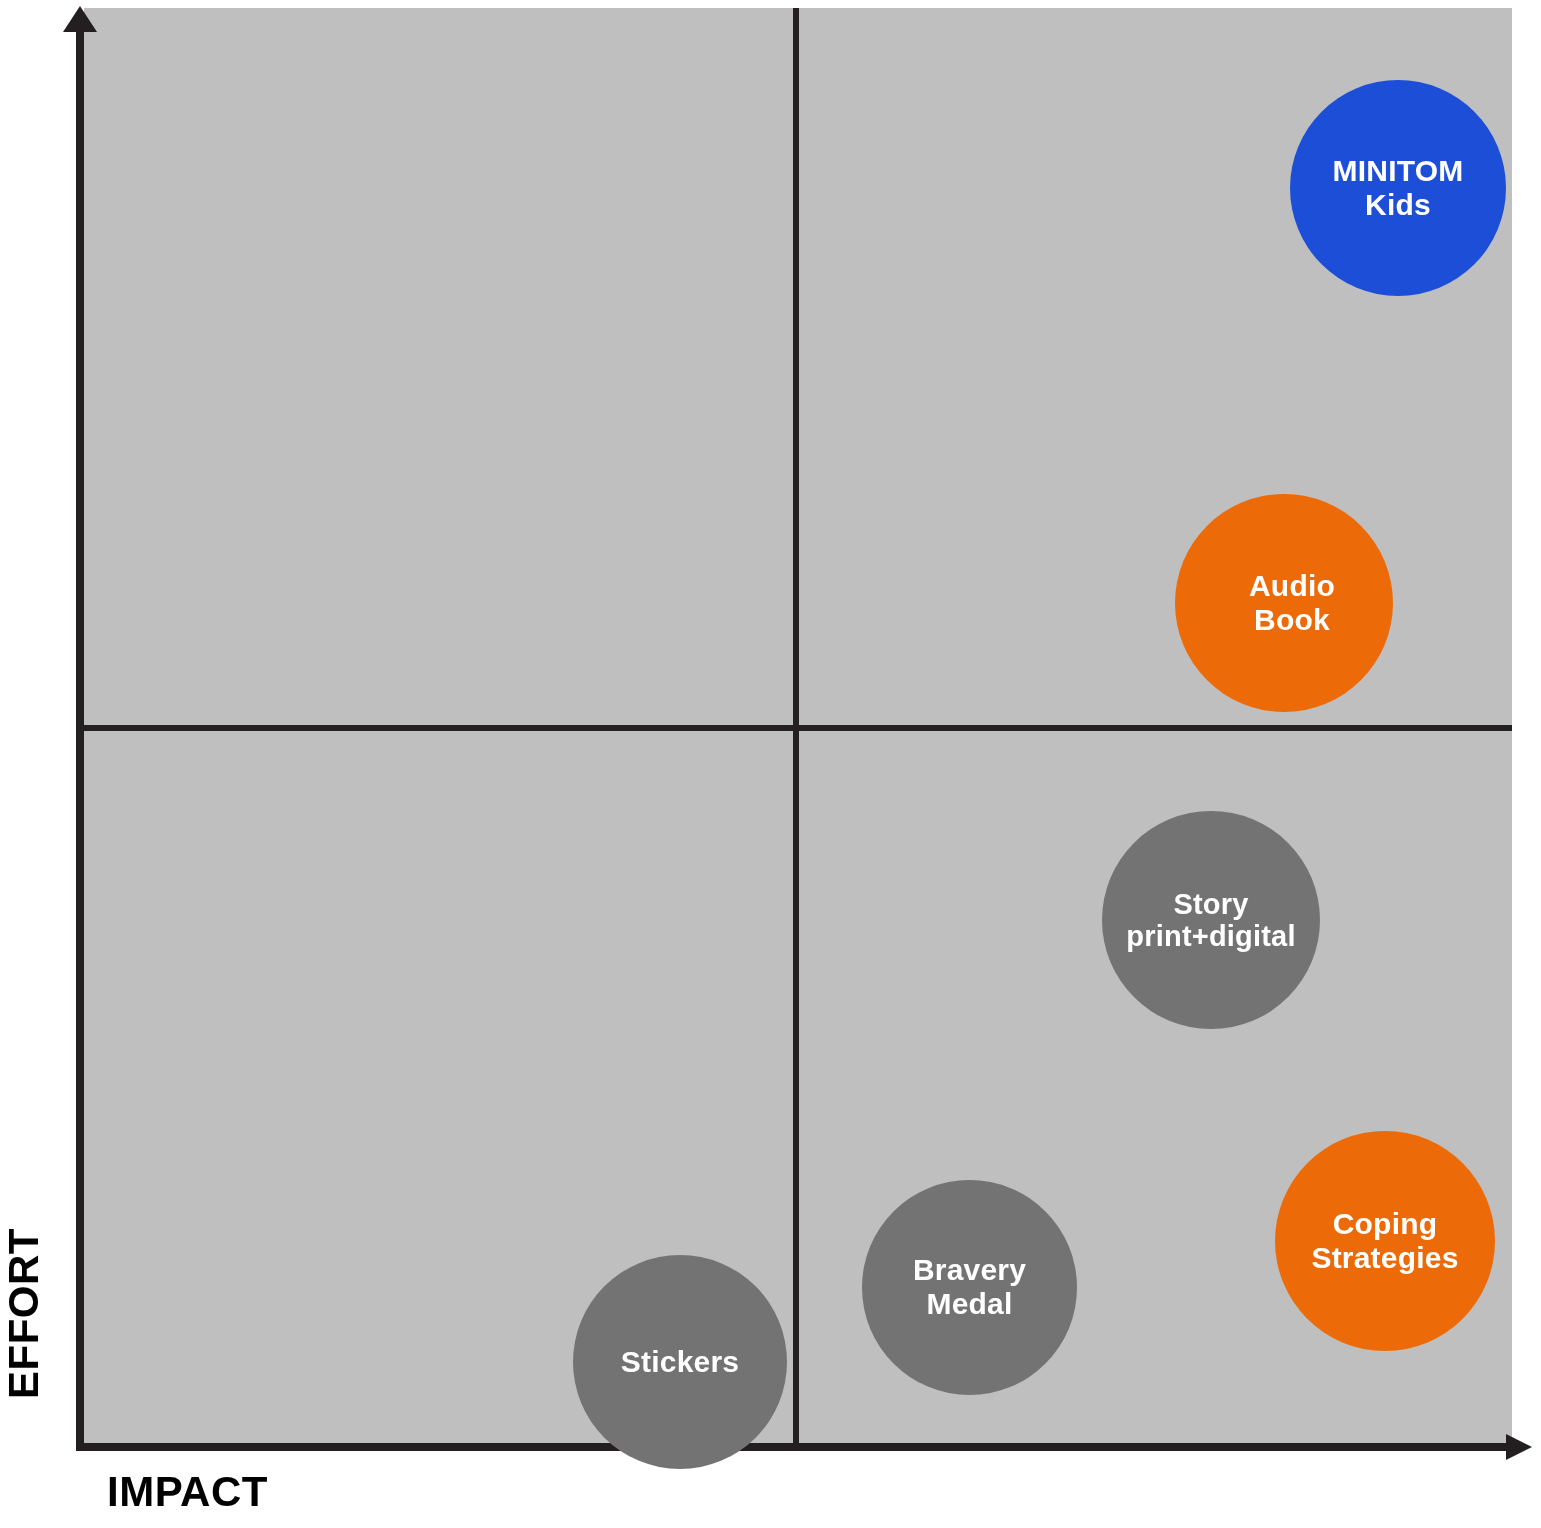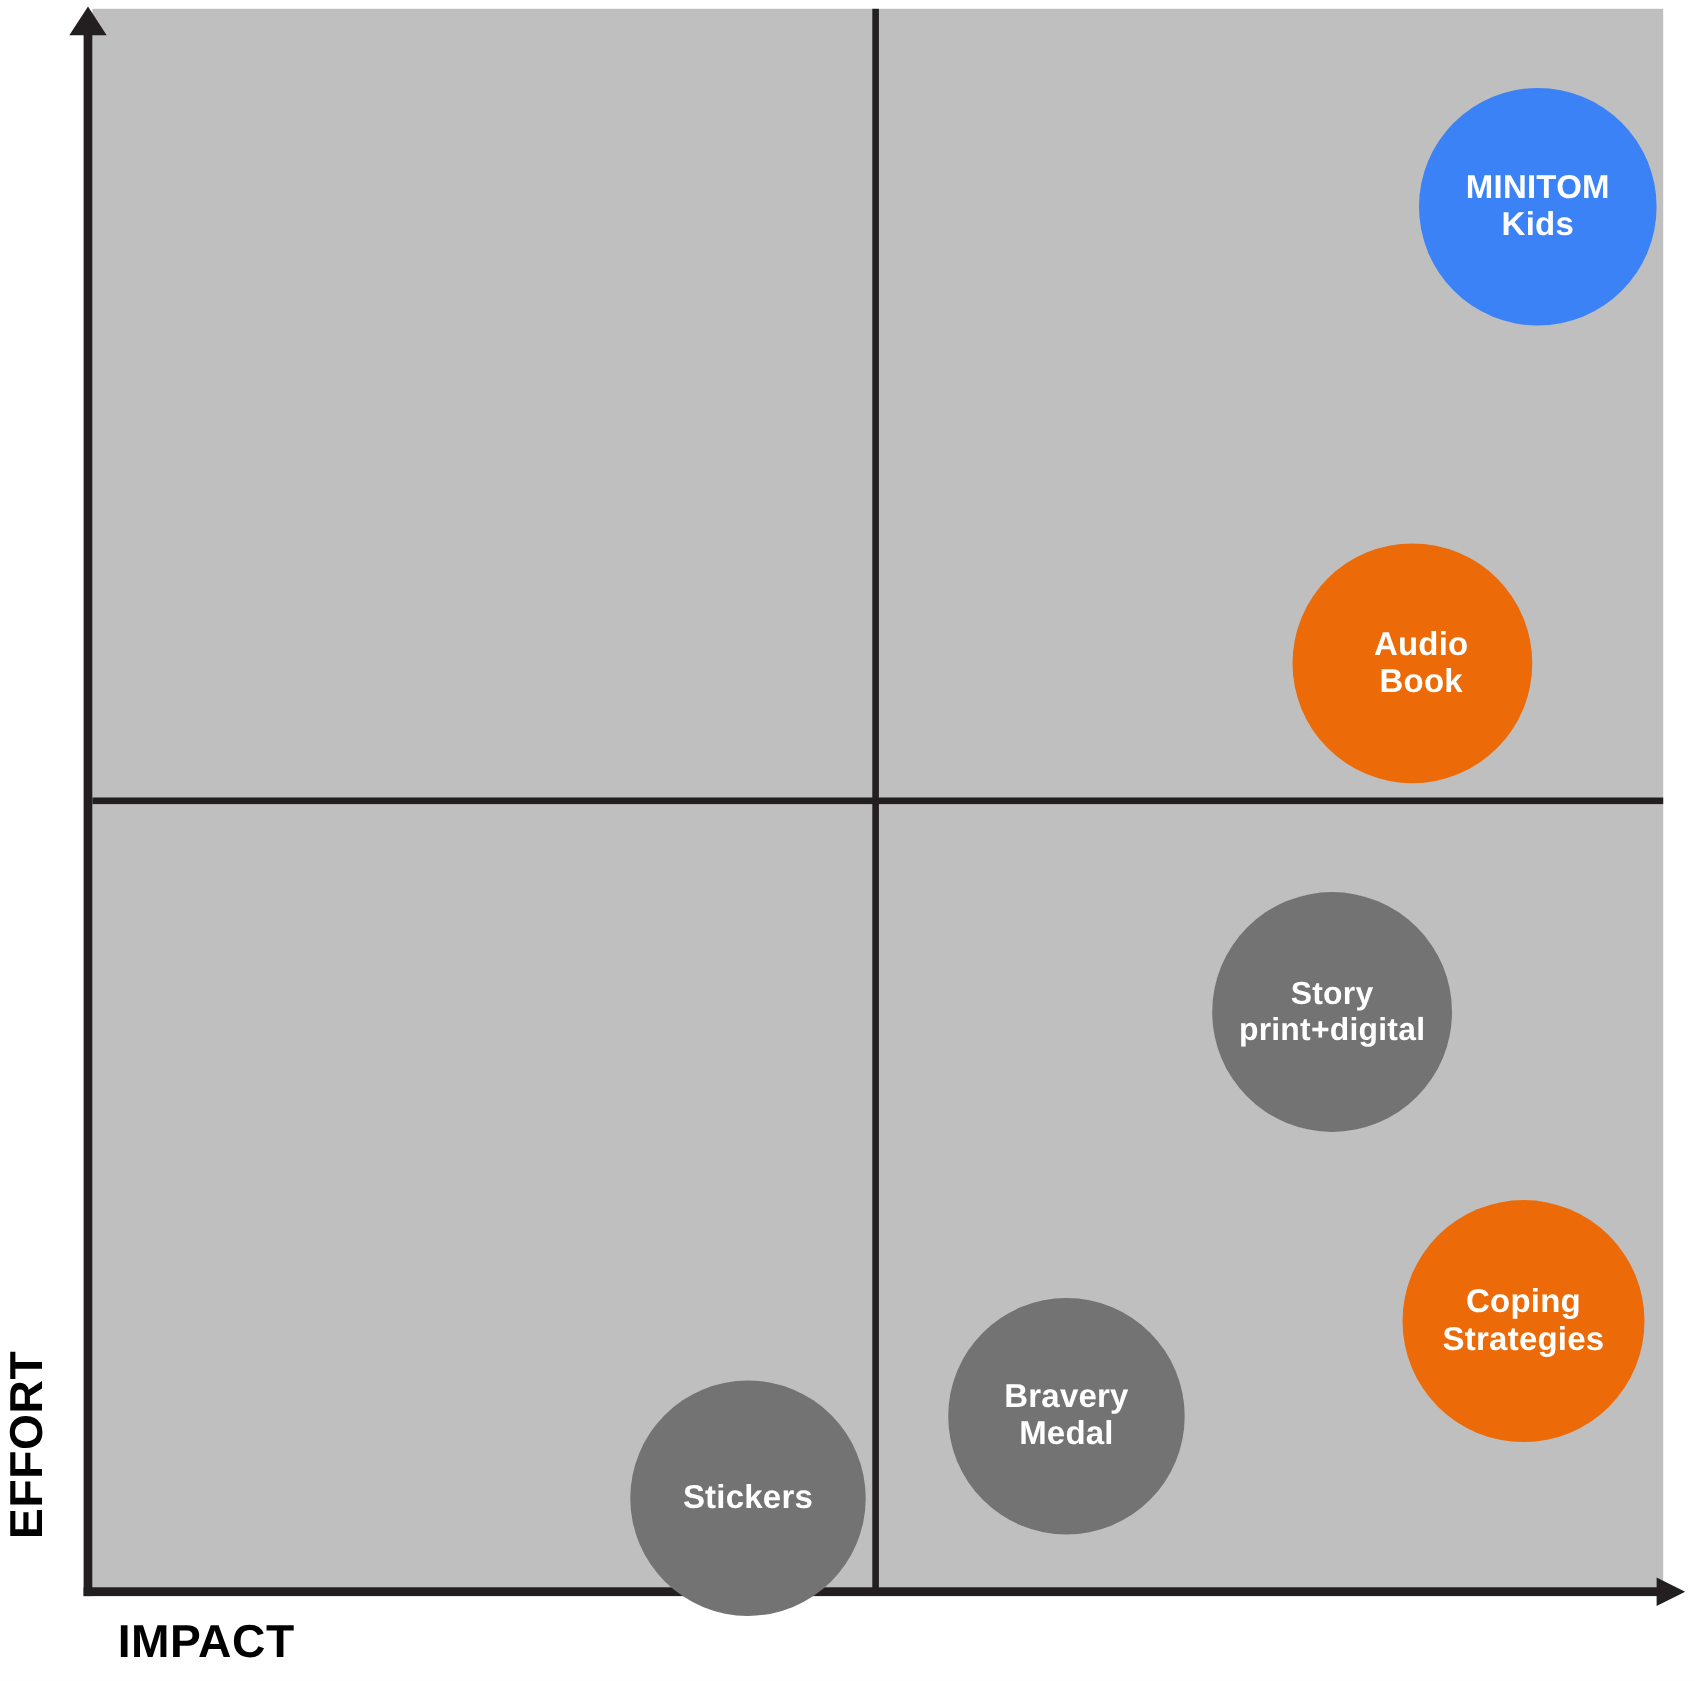--- a/index.html
+++ b/index.html
@@ -137,33 +137,33 @@
 
   <div class="axis-y-line"></div>
   <div class="axis-y-arrow"></div>
   <div class="axis-x-line"></div>
   <div class="axis-x-arrow"></div>
 
   <div class="axis-title" id="ylabel">EFFORT</div>
   <div class="axis-title" id="xlabel">IMPACT</div>
 
   <div id="bubble-layer">
-      <div class="bubble" style="left: 1290px; top: 80px; width: 216px; height: 216px; background: #3b82f6;">
+      <div class="bubble" style="left: 1290px; top: 80px; width: 216px; height: 216px; background: #1d4ed8;">
         <div class="bubble-label" style="color: rgb(255, 255, 255);">MINITOM
 Kids</div>
       </div>
       <div class="bubble" style="left: 1175px; top: 494px; width: 218px; height: 218px; background: rgb(236, 107, 8);">
         <div class="bubble-label" style="color: rgb(255, 255, 255); margin-left: 16px;">Audio
 Book</div>
       </div>
       <div class="bubble" style="left: 1102px; top: 811px; width: 218px; height: 218px; background: #737373;">
         <div class="bubble-label" style="color: rgb(255, 255, 255); font-size: 29px;">Story
 print+digital</div>
       </div>
-      <div class="bubble" style="left: 1275px; top: 1091px; width: 220px; height: 220px; background: rgb(236, 107, 8);">
+      <div class="bubble" style="left: 1275px; top: 1131px; width: 220px; height: 220px; background: rgb(236, 107, 8);">
         <div class="bubble-label" style="color: rgb(255, 255, 255);">Coping
 Strategies</div>
       </div>
       <div class="bubble" style="left: 862px; top: 1179.5px; width: 215px; height: 215px; background: #737373;">
         <div class="bubble-label" style="color: rgb(255, 255, 255);">Bravery
 Medal</div>
       </div>
       <div class="bubble" style="left: 573px; top: 1255px; width: 214px; height: 214px; background: #737373;">
         <div class="bubble-label" style="color: rgb(255, 255, 255);">Stickers</div>
       </div>

